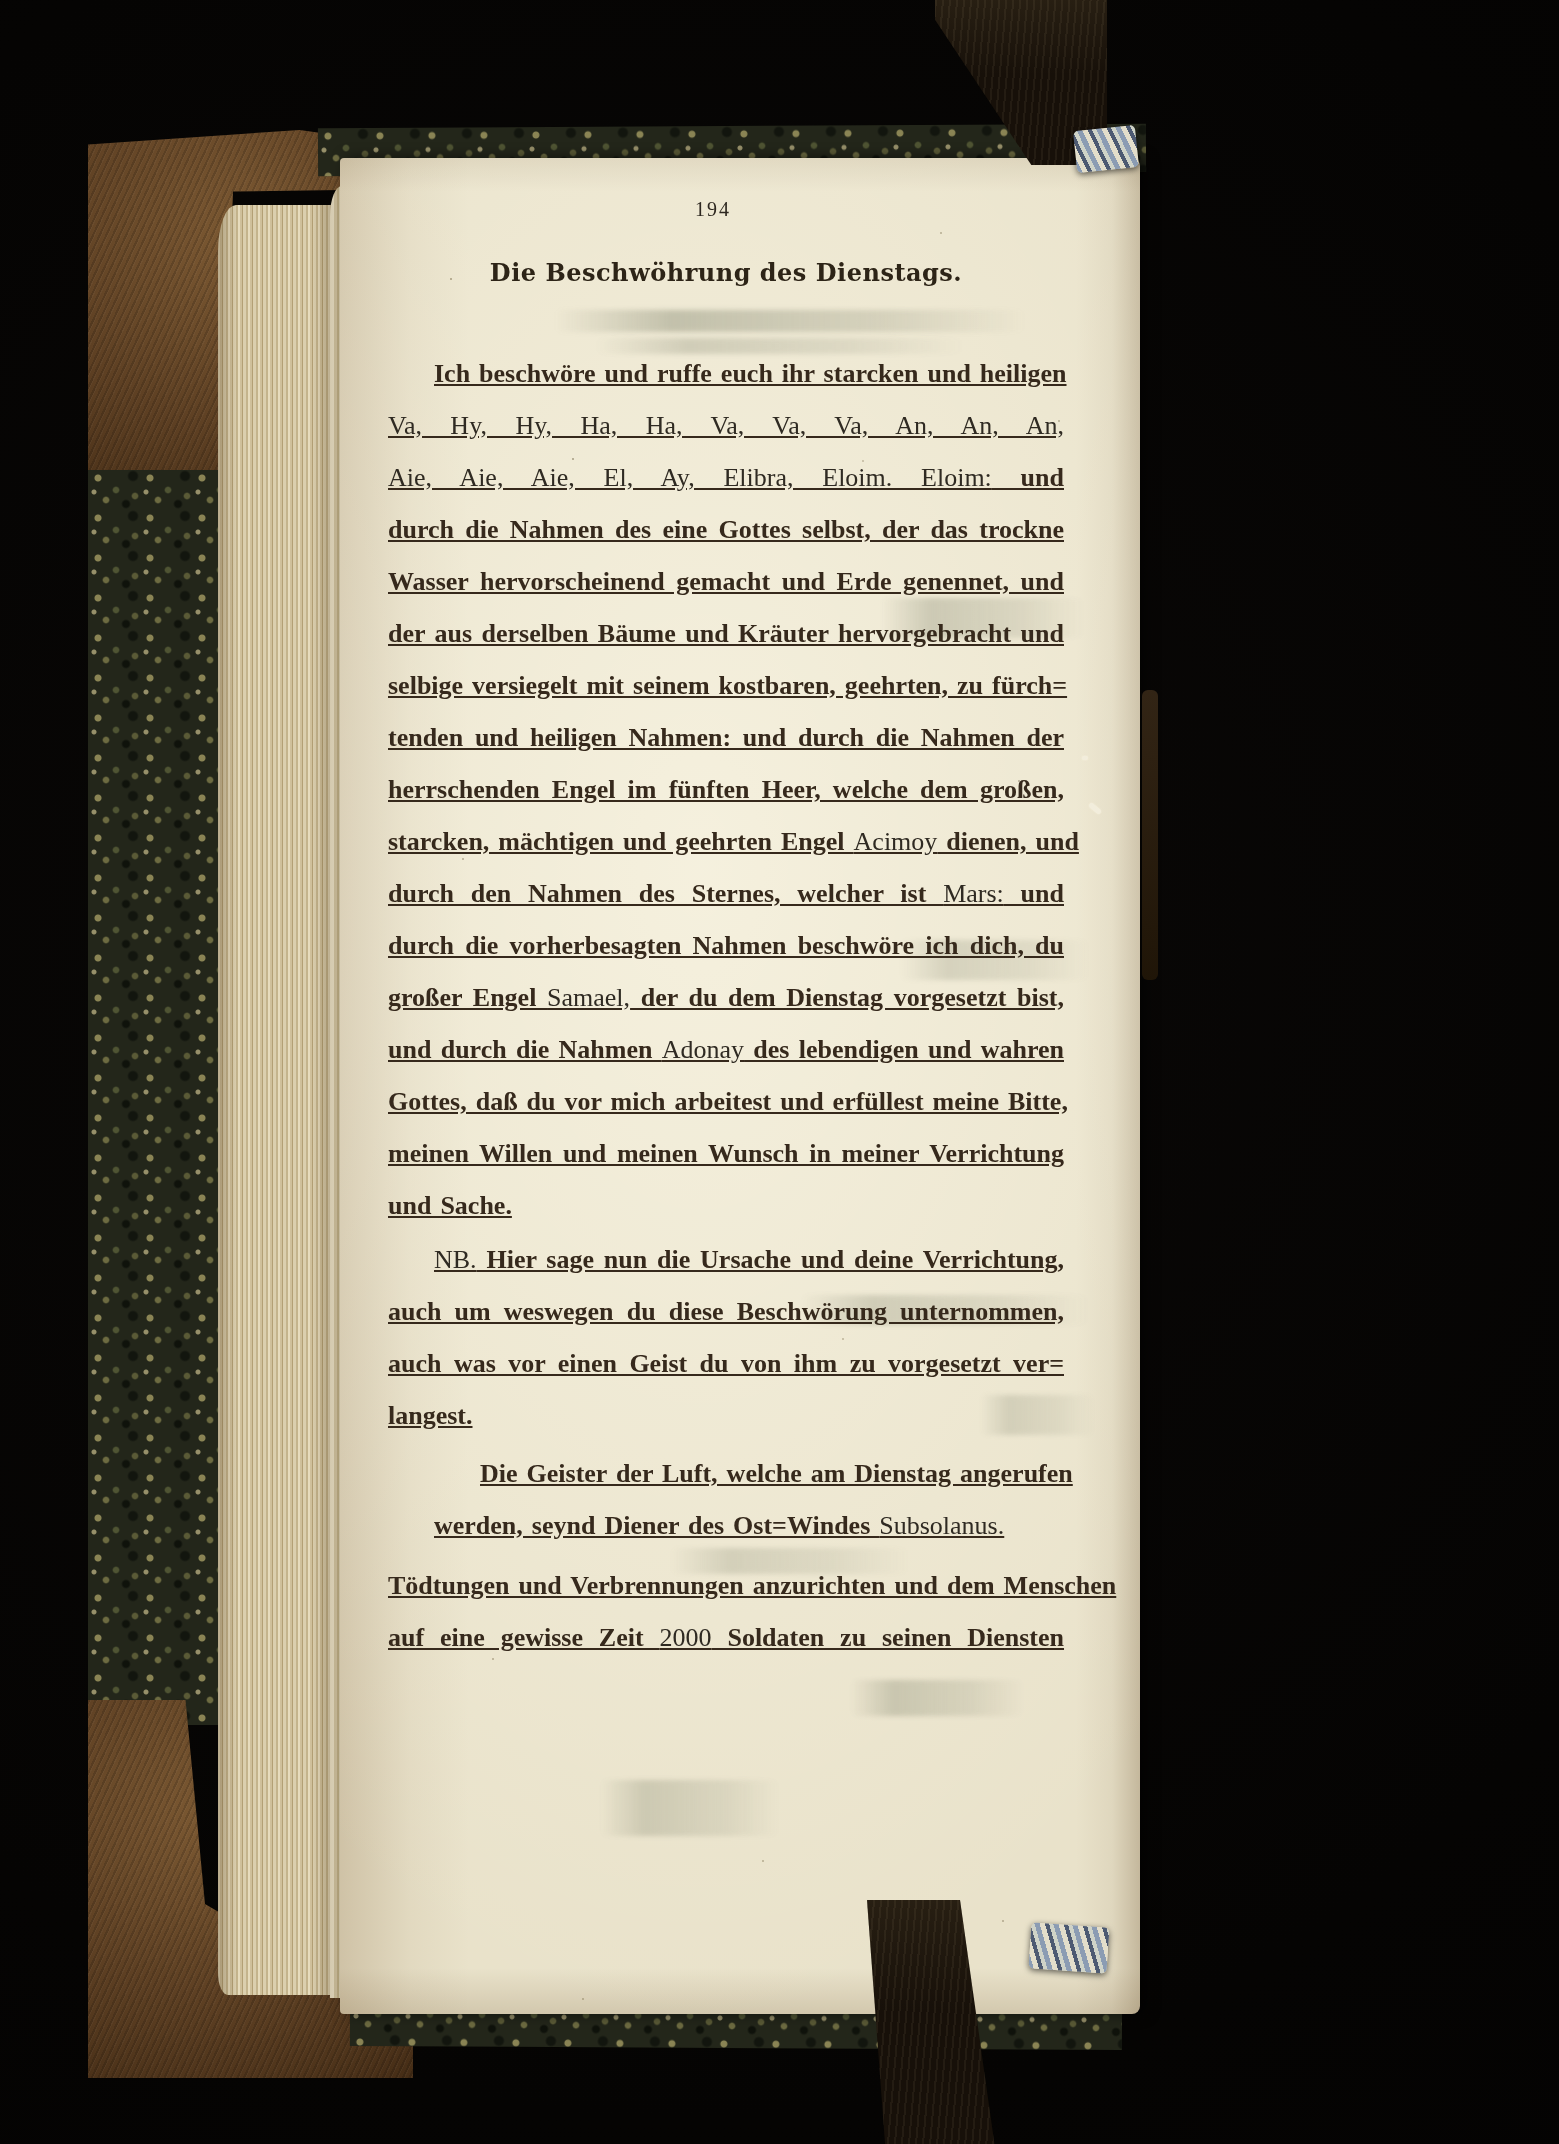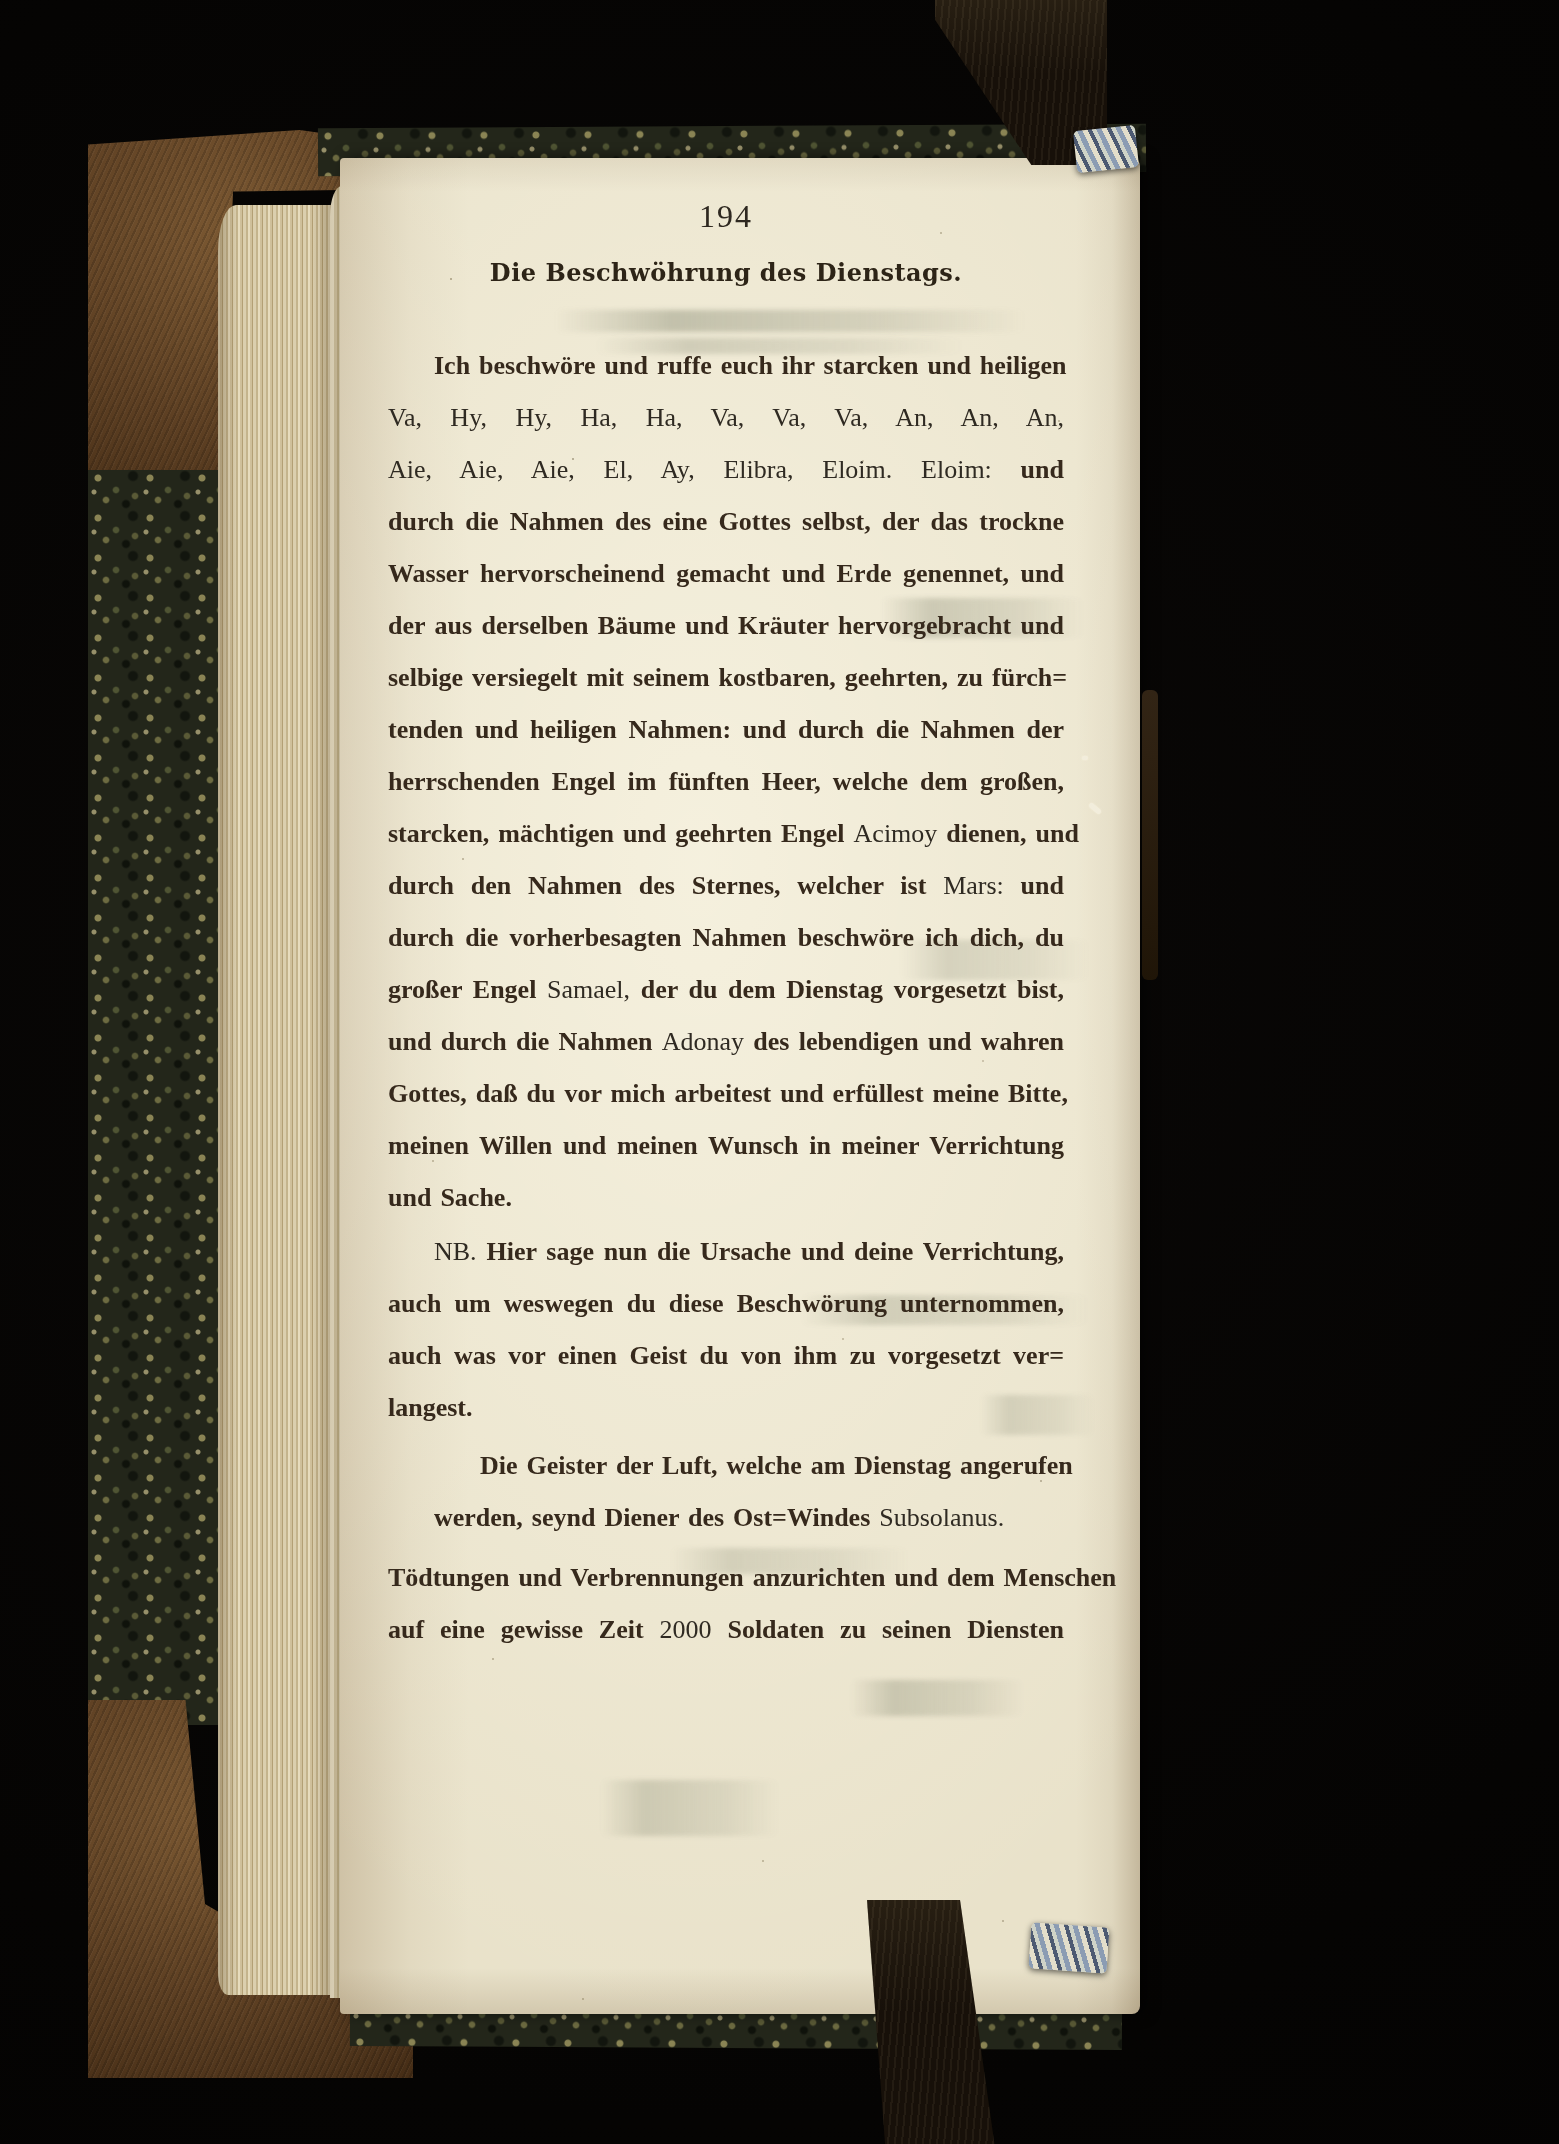--- a/index.html
+++ b/index.html
@@ -58,31 +58,31 @@
     background-image:
       radial-gradient(120% 90% at 45% 38%, rgba(255,252,238,0.55), transparent 70%),
       linear-gradient(90deg, rgba(130,100,60,0.25), rgba(130,100,60,0.07) 70px, transparent 130px),
       linear-gradient(270deg, rgba(110,85,50,0.30), rgba(110,85,50,0.08) 28px, transparent 64px),
       linear-gradient(0deg,  rgba(120,95,60,0.20), transparent 46px),
       linear-gradient(180deg, rgba(120,95,60,0.14), transparent 34px);
     border-radius:4px 8px 8px 4px;
     box-shadow:6px 0 14px rgba(0,0,0,0.55);
   }
   .pagenum{
-    left:48px; top:40px; width:676px; text-align:center;
-    font-family:"Liberation Serif", serif; font-size:32px; letter-spacing:2px;
+    left:35px; top:40px; width:676px; text-align:center;
+    font-family:"Liberation Serif", serif; font-size:20px; letter-spacing:2px;
     color:#2e2820;
   }
   .title{
     left:48px; top:100px; width:676px; text-align:center;
     font-family:"DejaVu Serif", serif; font-weight:700; font-size:24px;
     color:#2d2417; letter-spacing:0.5px;
   }
   .text-block{
-    left:48px; top:182px; width:676px; color:#36291c;
+    left:48px; top:190px; width:676px; color:#36291c;text-decoration:underline;
   }
   .line{
     line-height:52px; font-size:26px; white-space:nowrap;
     text-align:justify; text-align-last:justify; word-spacing:2.5px;
   }
   .line.last{text-align-last:left;}
   .para .line.first{text-indent:46px;}
   .para + .para{margin-top:2px;}
   .para:nth-child(3){margin-top:6px;margin-left:46px;}
   .para:nth-child(4){margin-top:8px;}

